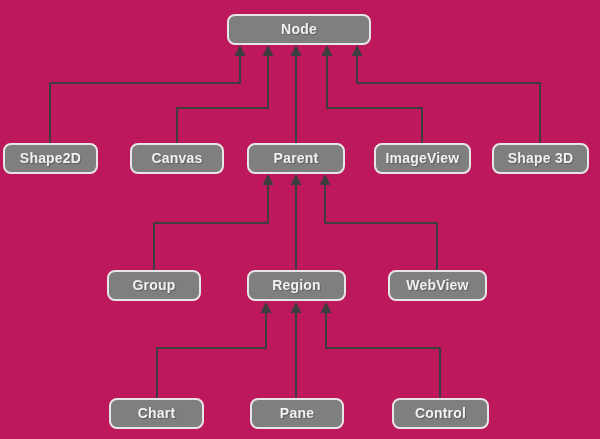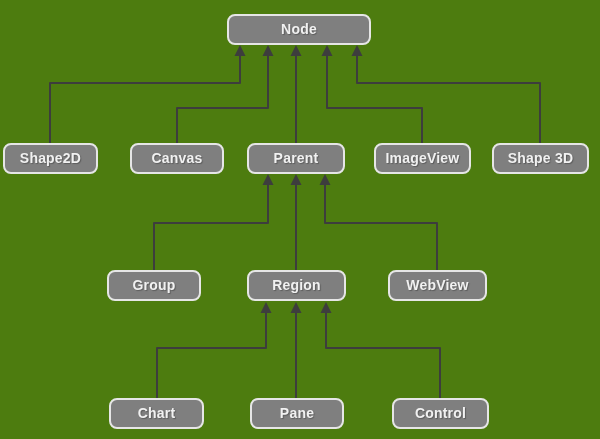--- a/index.html
+++ b/index.html
@@ -5,21 +5,21 @@
   html, body {
     margin: 0;
     padding: 0;
     background: #ffffff;
     font-family: "Liberation Sans", sans-serif;
   }
   #stage {
     position: relative;
     width: 600px;
     height: 439px;
-    background: #4d7c0f;
+    background: #be185d;
     overflow: hidden;
   }
   svg { display: block; }
   .node-rect {
     stroke-width: 2px;
   }
   .node-label {
     font-family: "Liberation Sans", "DejaVu Sans", sans-serif;
     font-size: 14px;
     font-weight: bold;

